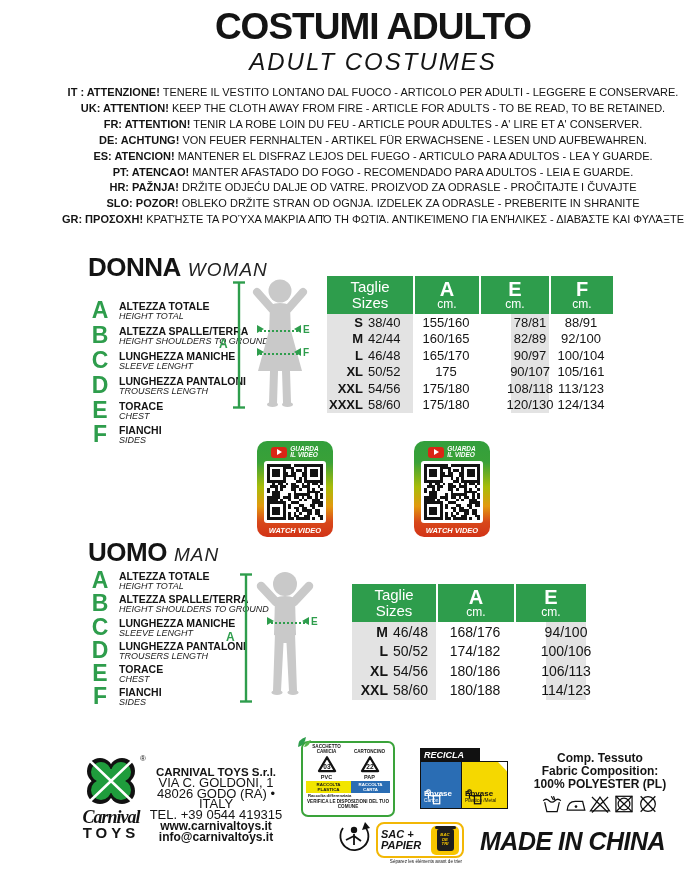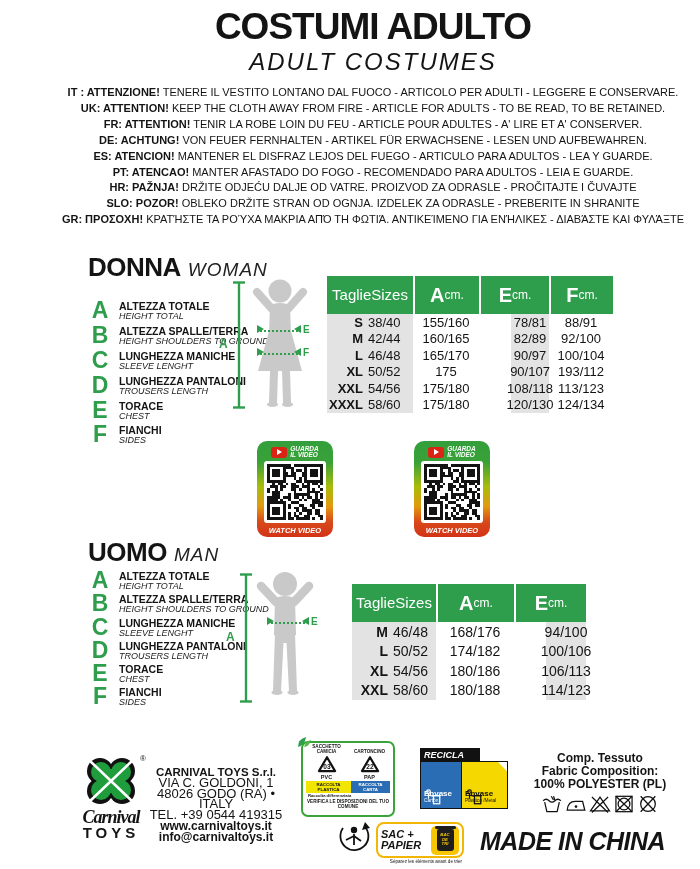--- a/index.html
+++ b/index.html
@@ -44,21 +44,21 @@
   .harrow::before,.harrow::after{content:'';position:absolute;top:-6.7px;width:0;height:0;
     border-top:4.5px solid transparent;border-bottom:4.5px solid transparent;}
   .harrow::before{left:0;border-left:7px solid var(--green);}
   .harrow::after{right:0;border-right:7px solid var(--green);}
   
   .stable{position:absolute;}
   .stable .thead,.stable .trow{display:grid;grid-template-columns:var(--cols);}
   .donna-table{--cols:86px 66px 70px 64px;left:327px;top:276px;font-size:13px;}
   .uomo-table{--cols:84px 78px 72px;left:352px;top:584px;font-size:14px;}
   .thead{height:38px;background:var(--green);color:#fff;}
-  .th{display:flex;flex-direction:row;align-items:center;justify-content:center;}
+  .th{display:flex;flex-direction:column;align-items:center;justify-content:center;}
   .th:not(:first-child){border-left:2px solid #fff;}
   .th-sz{font-size:15px;line-height:16.5px;}
   .th-letter{font-size:20px;font-weight:bold;line-height:17px;}
   .th-unit{font-size:12px;line-height:12px;}
   .donna-table .trow{height:16.5px;}
   .uomo-table .trow{height:19.5px;}
   .cell{display:flex;align-items:center;justify-content:center;}
   .c-size{background:var(--rowgray);justify-content:flex-start;}
   .c-size b{width:36px;text-align:right;font-weight:bold;}
   .c-size span{margin-left:5px;}
@@ -290,21 +290,21 @@
         <span class="cell c-f">100/104</span>
       </div>
 
       <div class="trow">
         <span class="cell c-size">
           <b>XL</b>
           <span>50/52</span>
         </span>
         <span class="cell c-a">175</span>
         <span class="cell c-e">90/107</span>
-        <span class="cell c-f">193/112</span>
+        <span class="cell c-f">105/161</span>
       </div>
 
       <div class="trow">
         <span class="cell c-size">
           <b>XXL</b>
           <span>54/56</span>
         </span>
         <span class="cell c-a">175/180</span>
         <span class="cell c-e">108/118</span>
         <span class="cell c-f">113/123</span>

